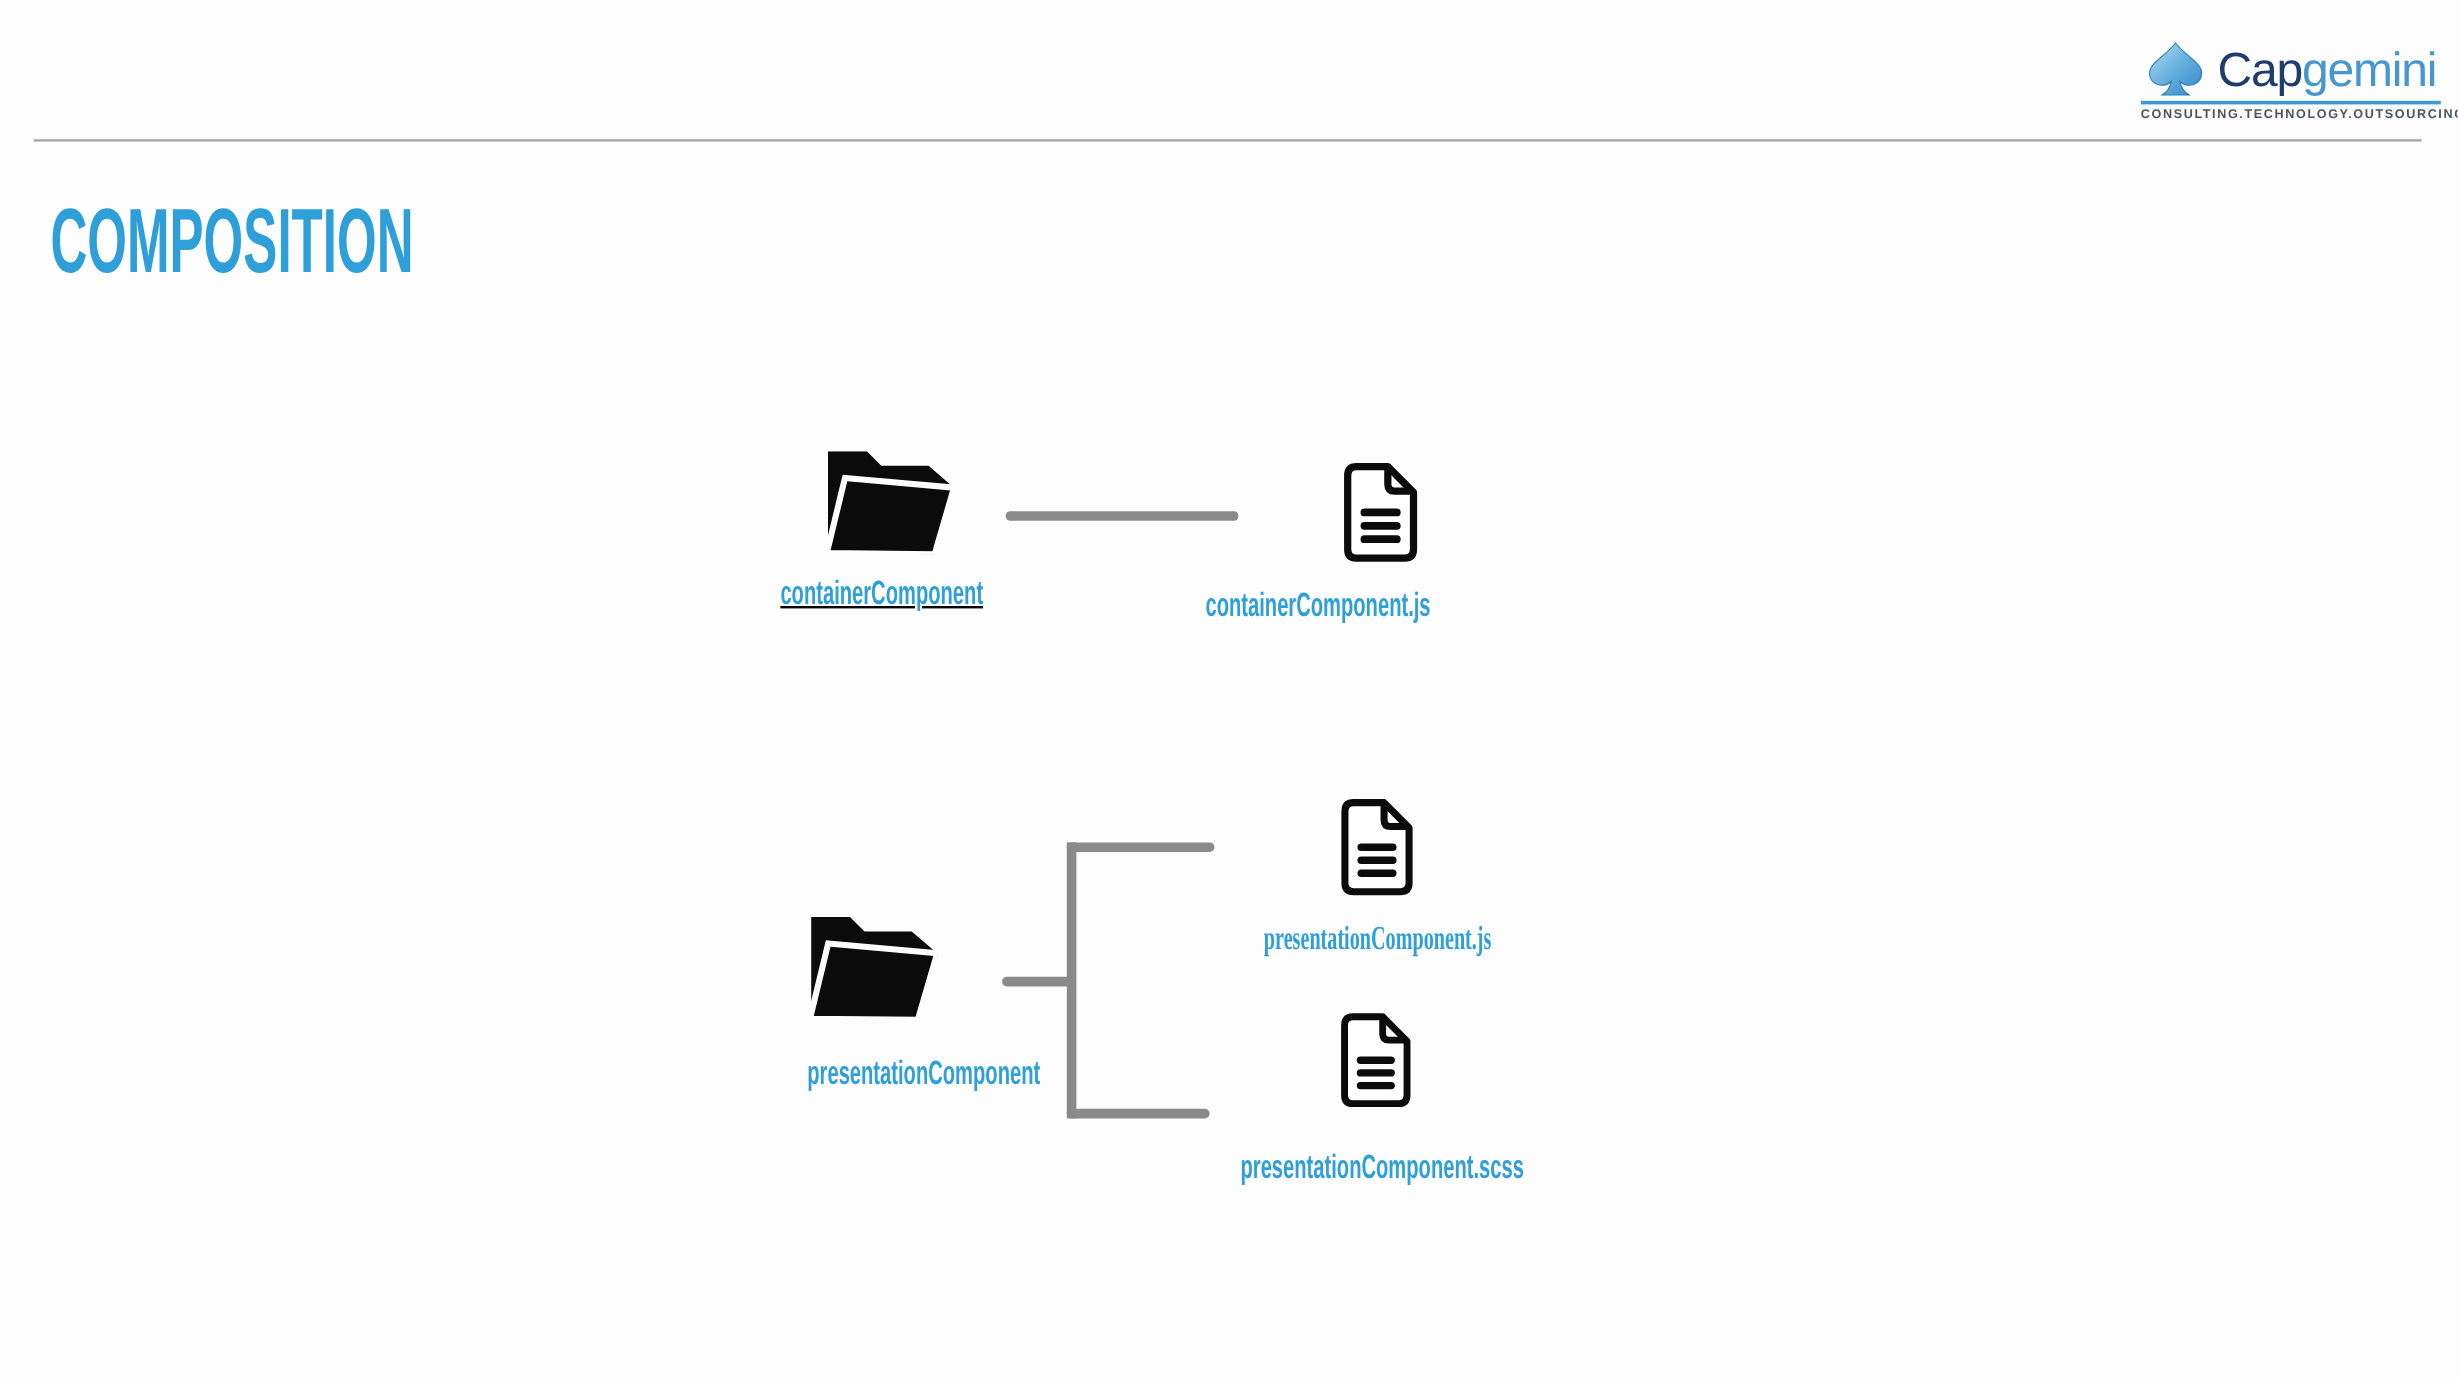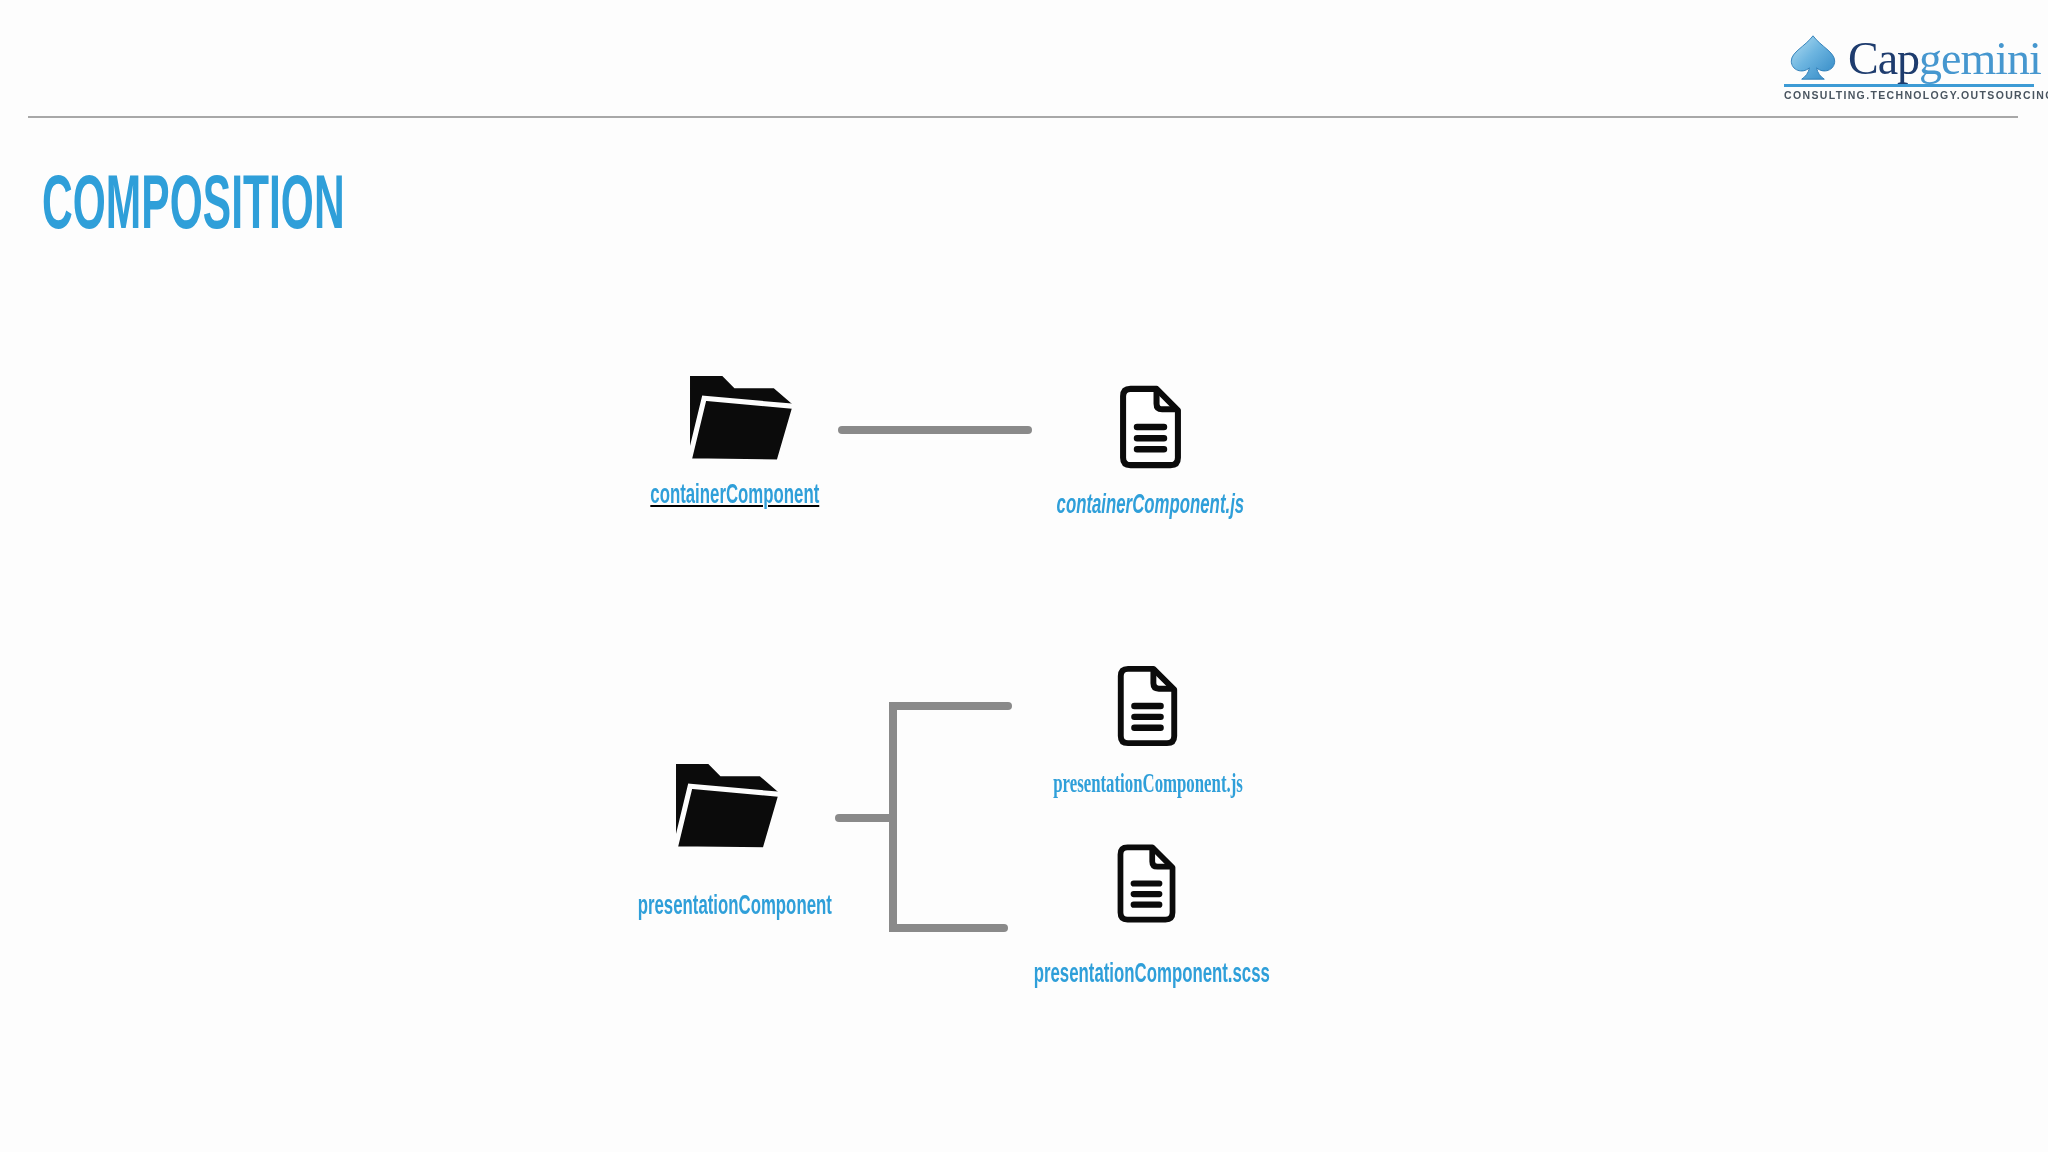--- a/index.html
+++ b/index.html
@@ -18,22 +18,22 @@
     top: 34px;
     width: 254px;
   }
   .logo-row {
     display: flex;
     align-items: flex-end;
     gap: 6px;
   }
   .spade { width: 58px; height: 47px; flex: 0 0 auto; }
   .wordmark {
-    font-family: Liberation Serif, serif;
-    font-size: 46px;
+    font-family: Liberation Sans, sans-serif;
+    font-size: 40px;
     line-height: 44px;
     letter-spacing: -1px;
     white-space: nowrap;
   }
   .wordmark .part1 { color: #1e3c6e; }
   .wordmark .part2 { color: #4697cf; }
   .logo-rule {
     margin-top: 3px;
     height: 3px;
     width: 250px;
@@ -134,21 +134,21 @@
 
 <svg class="abs icon-svg" style="left:1111px; top:381px;" width="79" height="92" viewBox="0 0 85 92">
   <path d="M21,5 H49 L72,28 V79 Q72,87 64,87 H21 Q13,87 13,79 V13 Q13,5 21,5 Z" fill="#ffffff" stroke="#0b0b0b" stroke-width="6.5" stroke-linejoin="round"></path>
   <path d="M49,7 V21 Q49,27 55,27 H70" fill="none" stroke="#0b0b0b" stroke-width="6.5"></path>
   <path d="M28,46 H57 M28,58 H57 M28,70 H57" stroke="#0b0b0b" stroke-width="7" stroke-linecap="round"></path>
 </svg>
 
 <div class="node-label-box" style="left:585px; top:477px;text-decoration:underline;">
   <span class="node-label">containerComponent</span>
 </div>
-<div class="node-label-box" style="left:1000px; top:487px;font-style:italic;">
+<div class="node-label-box" style="left:948px; top:487px;">
   <span class="node-label">containerComponent.js</span>
 </div>
 
 <svg class="abs icon-svg" style="left:674px; top:764px;" width="107" height="86" viewBox="0 0 106 85">
   <path d="M2,0 L34,0 L46,12 L85,12 L106,30 L106,34 L18,27 L14,83 L2,83 Z" fill="#0b0b0b"></path>
   <path d="M16,22 L106,30 L90,85 L1,84 Z" fill="#0b0b0b" stroke="#fdfdfd" stroke-width="5"></path>
 </svg>
 
 <div class="conn" style="left:835px; top:814px; width:58px; height:8px;"></div>
 <div class="conn" style="left:889px; top:702px; width:8px; height:230px; border-radius:0;"></div>
@@ -160,21 +160,21 @@
   <path d="M49,7 V21 Q49,27 55,27 H70" fill="none" stroke="#0b0b0b" stroke-width="6.5"></path>
   <path d="M28,46 H57 M28,58 H57 M28,70 H57" stroke="#0b0b0b" stroke-width="7" stroke-linecap="round"></path>
 </svg>
 
 <svg class="abs icon-svg" style="left:1109px; top:840px;" width="75" height="87" viewBox="0 0 85 92">
   <path d="M21,5 H49 L72,28 V79 Q72,87 64,87 H21 Q13,87 13,79 V13 Q13,5 21,5 Z" fill="#ffffff" stroke="#0b0b0b" stroke-width="6.5" stroke-linejoin="round"></path>
   <path d="M49,7 V21 Q49,27 55,27 H70" fill="none" stroke="#0b0b0b" stroke-width="6.5"></path>
   <path d="M28,46 H57 M28,58 H57 M28,70 H57" stroke="#0b0b0b" stroke-width="7" stroke-linecap="round"></path>
 </svg>
 
-<div class="node-label-box" style="left:585px; top:877px;margin-top:11px;">
+<div class="node-label-box" style="left:620px; top:877px;">
   <span class="node-label">presentationComponent</span>
 </div>
 <div class="node-label-box" style="left:998px; top:766px;font-family:Liberation Serif, serif;">
   <span class="node-label">presentationComponent.js</span>
 </div>
 <div class="node-label-box" style="left:1002px; top:956px;">
   <span class="node-label">presentationComponent.scss</span>
 </div>
 
 </body></html>

